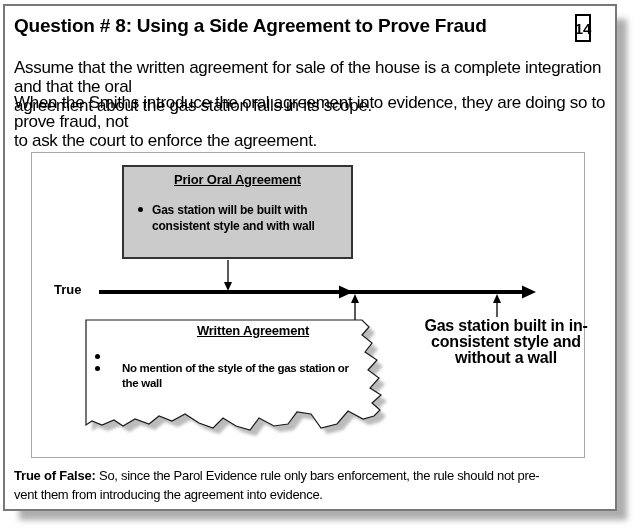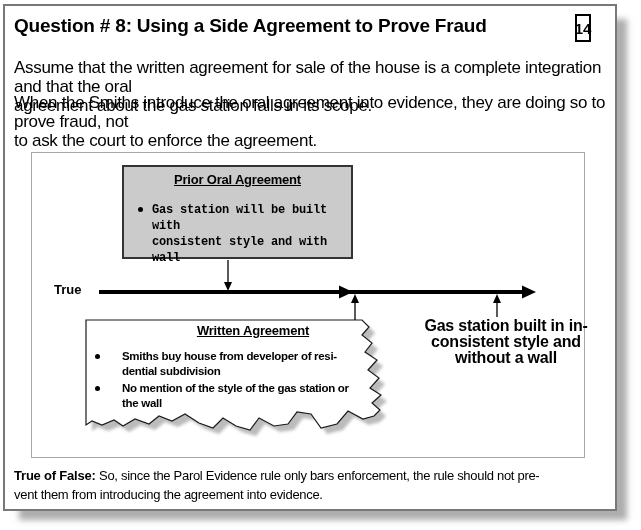--- a/index.html
+++ b/index.html
@@ -87,21 +87,21 @@
     display: flex;
     align-items: flex-start;
   }
   .dot {
     flex: 0 0 auto;
     width: 5px; height: 5px;
     border-radius: 50%;
     background: #000;
     margin-top: 5px;
   }
-  .oral-box .bullet { margin-top: 15px; padding-left: 14px; font-family: Liberation Mono, monospace; }
+  .oral-box .bullet { margin-top: 15px; padding-left: 14px; }
   .oral-box .dot { margin-right: 9px; }
   .btext {
     font-size: 12px;
     font-weight: bold;
     line-height: 16px;
     letter-spacing: -0.2px;
   }
 
   .time-label {
     position: absolute;
@@ -206,22 +206,20 @@
       </div>
     </div>
 
     <div class="time-label">True</div>
 
     <div class="written-content">
       <div class="box-title">Written Agreement</div>
       <div class="bullets">
         <div class="bullet">
           <span class="dot"></span>
-          <span class="btext ws">Smiths buy house from developer of resi-
-dential subdivision</span>
         </div>
         <div class="bullet">
           <span class="dot"></span>
           <span class="btext ws">No mention of the style of the gas station or
 the wall</span>
         </div>
       </div>
     </div>
 
     <div class="outcome ws">Gas station built in in-

